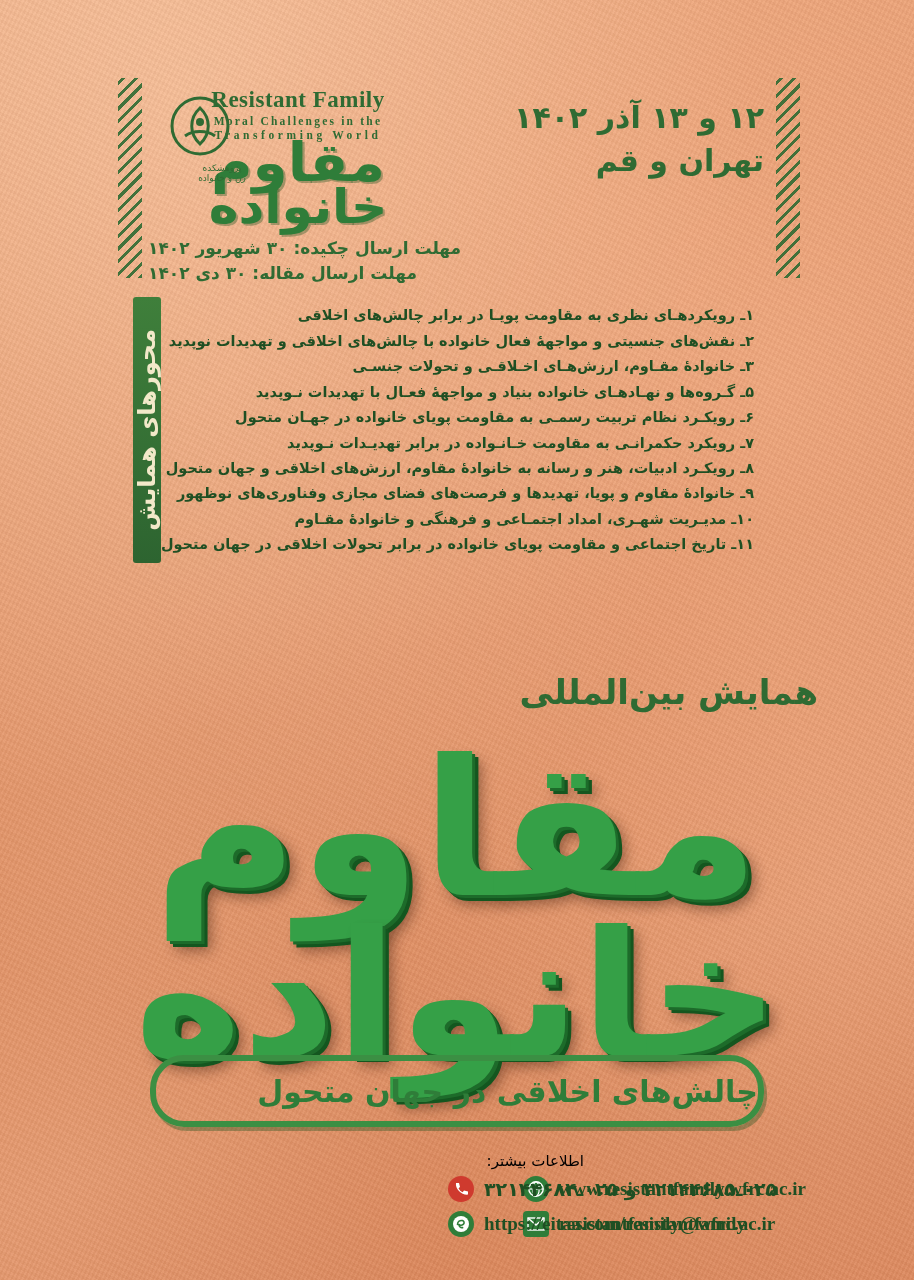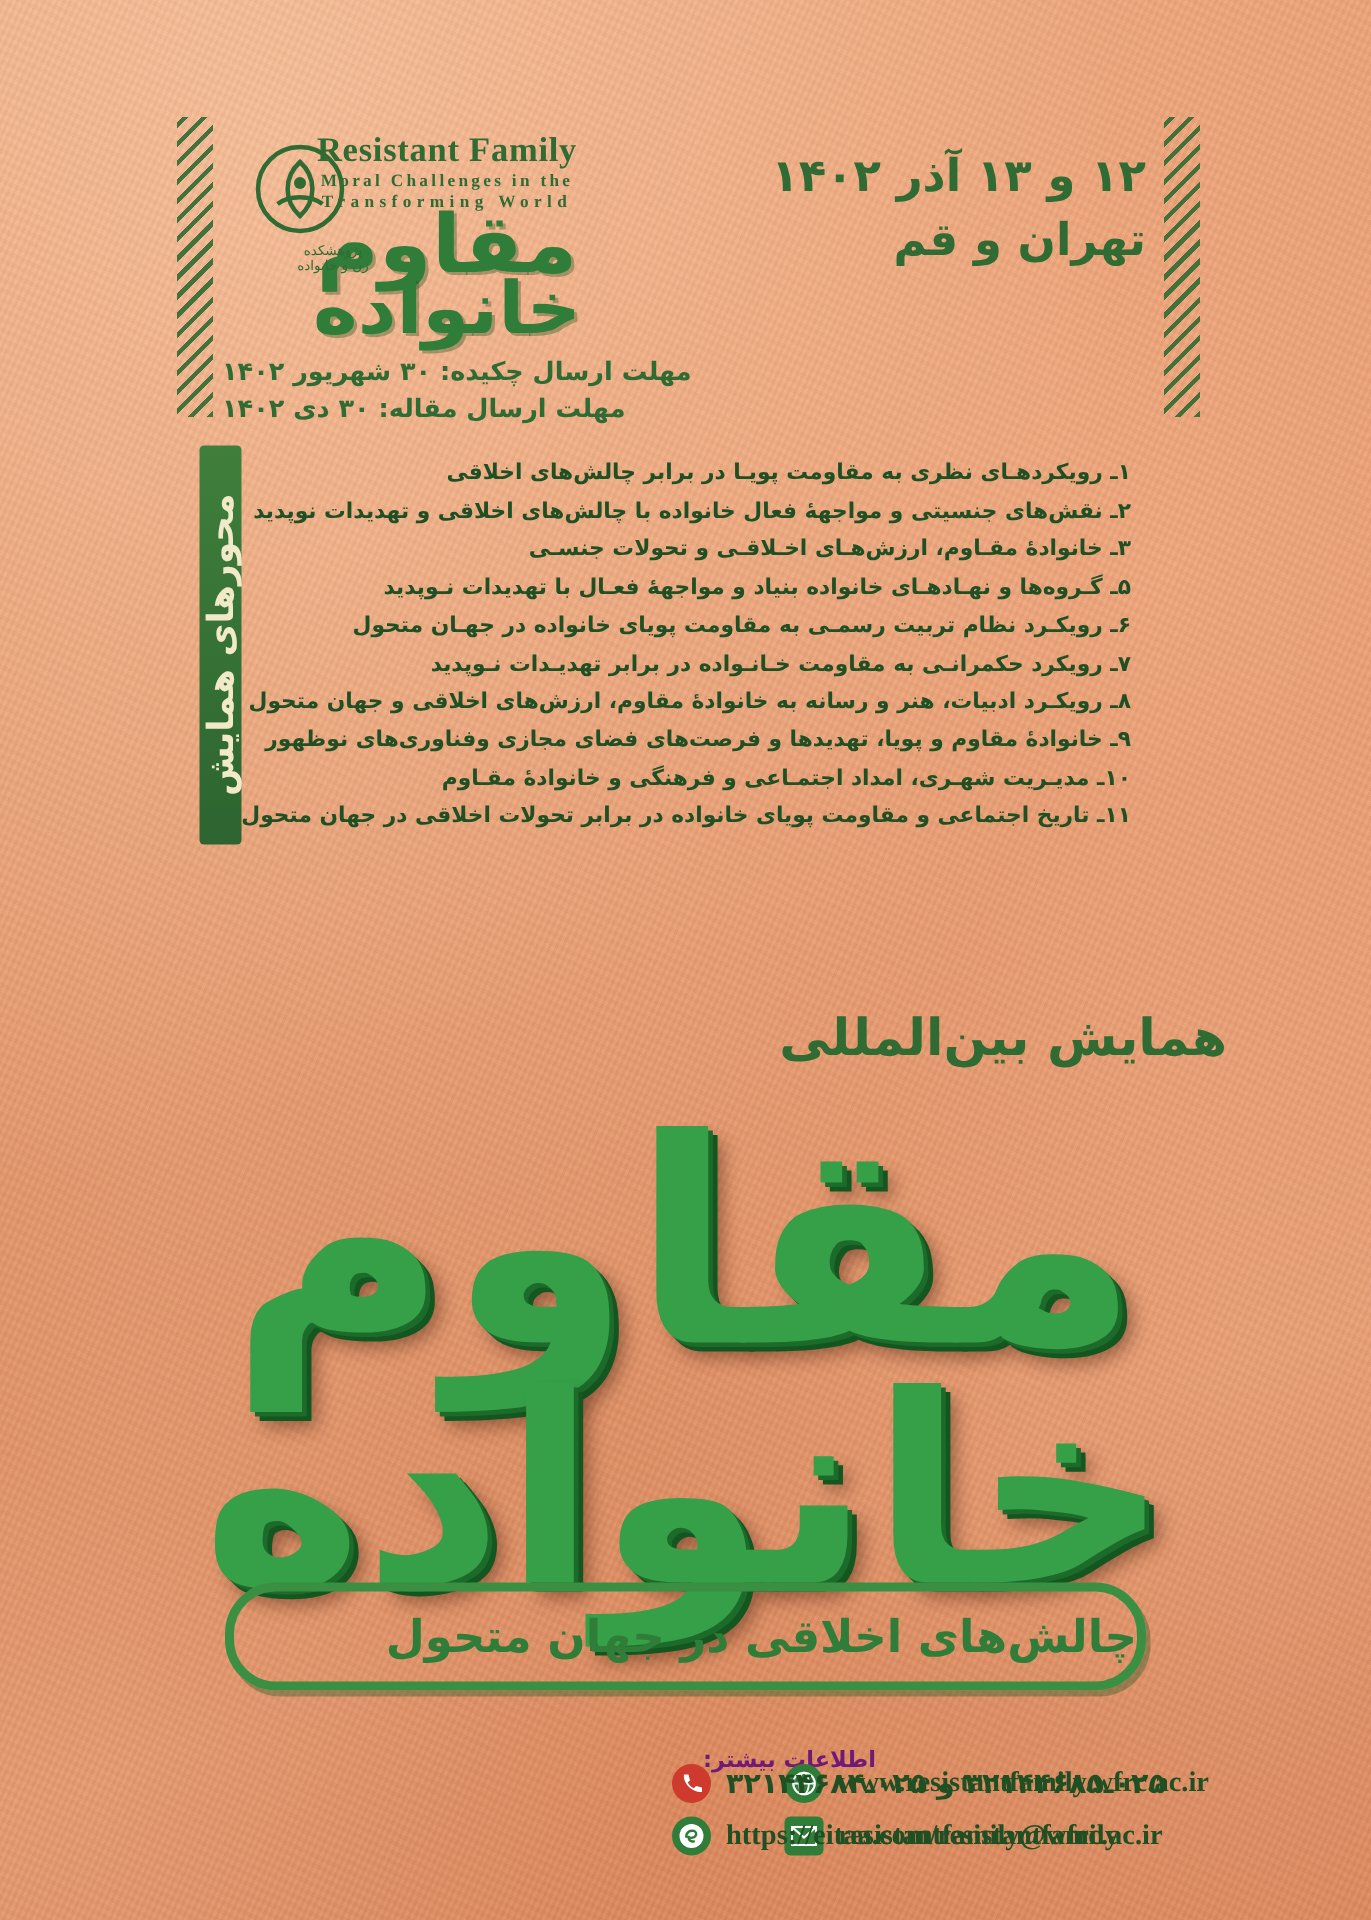--- a/index.html
+++ b/index.html
@@ -128,21 +128,21 @@
   .subtitle-bar span{
     color:#2f7d39;font-size:30px;font-weight:bold;direction:rtl;letter-spacing:1px;
   }
 
   
   .footer{
     position:absolute;left:0;right:0;top:1148px;height:110px;direction:rtl;
     color:#1f4f23;
   }
   .more-info{
-    position:absolute;right:330px;top:16px;font-size:15px;font-weight:bold;color:#701a75;
+    position:absolute;right:330px;top:4px;font-size:15px;font-weight:normal;color:#000000;
   }
   .contact-col{position:absolute;display:flex;flex-direction:column;gap:9px;}
   .contact-col.left{left:448px;top:28px;}
   .contact-col.right{right:108px;top:28px;}
   .c-row{display:flex;align-items:center;gap:10px;direction:ltr;}
   .c-row .txt{
     font-size:19px;font-weight:bold;color:#1f4f23;
     font-family:"Liberation Serif","DejaVu Serif",serif;
   }
   .c-row .txt.fa{font-family:"DejaVu Sans",sans-serif;direction:rtl;}

